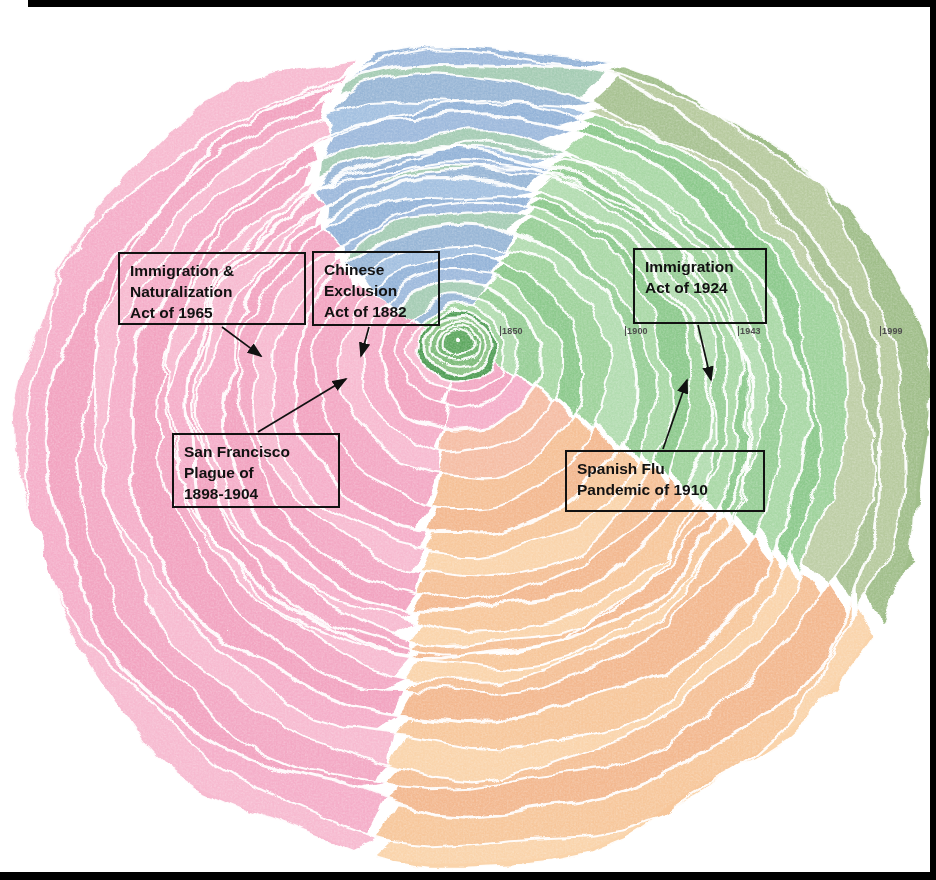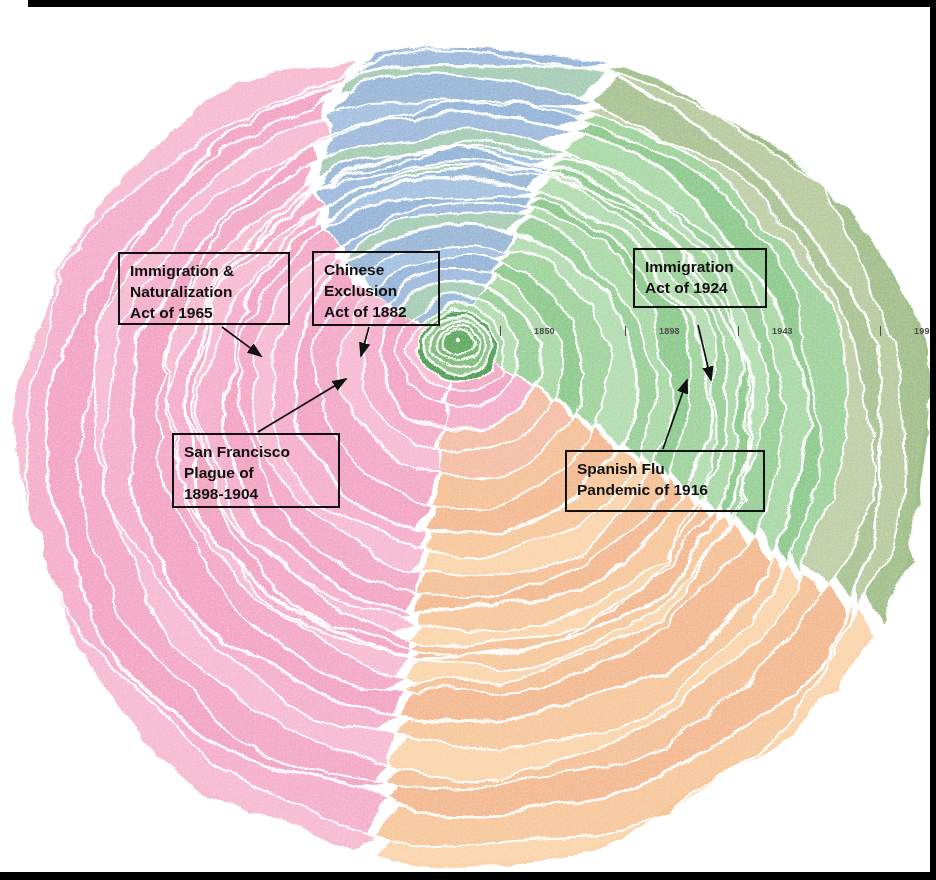--- a/index.html
+++ b/index.html
@@ -14,30 +14,30 @@
 
   #rings-svg{position:absolute;left:0;top:0;}
 
   
   .ann{
     position:absolute;box-sizing:border-box;
     border:2px solid #111;color:#111;background:transparent;
     font-weight:bold;font-size:15.5px;line-height:1.34;
     padding:7px 10px;white-space:pre-line;
   }
-  #ann-0{left:118px;top:252px;width:172px;height:73px;}
+  #ann-0{left:118px;top:252px;width:188px;height:73px;}
   #ann-1{left:312px;top:251px;width:128px;height:75px;}
-  #ann-2{left:633px;top:248px;width:134px;height:60px;}
+  #ann-2{left:633px;top:248px;width:134px;height:76px;}
   #ann-3{left:172px;top:433px;width:168px;height:75px;}
   #ann-4{left:565px;top:450px;width:200px;height:62px;}
 
   
   .tick{
     position:absolute;top:326px;display:flex;align-items:flex-end;
-    color:#4d4d4d;font-size:9px;font-weight:bold;letter-spacing:.2px;gap:32px;
+    color:#4d4d4d;font-size:9px;font-weight:bold;letter-spacing:.2px;
   }
   .tick .bar{width:1px;height:10px;background:#4d4d4d;margin-right:1px;}
   #tick-0{left:500px;}
   #tick-1{left:625px;}
   #tick-2{left:738px;}
   #tick-3{left:880px;}
 </style>
 </head>
 <body>
 
@@ -216,29 +216,29 @@
 Act of 1965</div>
 <div class="ann" id="ann-1">Chinese
 Exclusion
 Act of 1882</div>
 <div class="ann" id="ann-2">Immigration
 Act of 1924</div>
 <div class="ann" id="ann-3">San Francisco
 Plague of
 1898-1904</div>
 <div class="ann" id="ann-4">Spanish Flu
-Pandemic of 1916</div>
+Pandemic of 1910</div>
 
 <div class="tick" id="tick-0">
   <span class="bar"></span>
   <span>1850</span>
 </div>
 <div class="tick" id="tick-1">
   <span class="bar"></span>
-  <span>1898</span>
+  <span>1900</span>
 </div>
 <div class="tick" id="tick-2">
   <span class="bar"></span>
   <span>1943</span>
 </div>
 <div class="tick" id="tick-3">
   <span class="bar"></span>
   <span>1999</span>
 </div>
 

